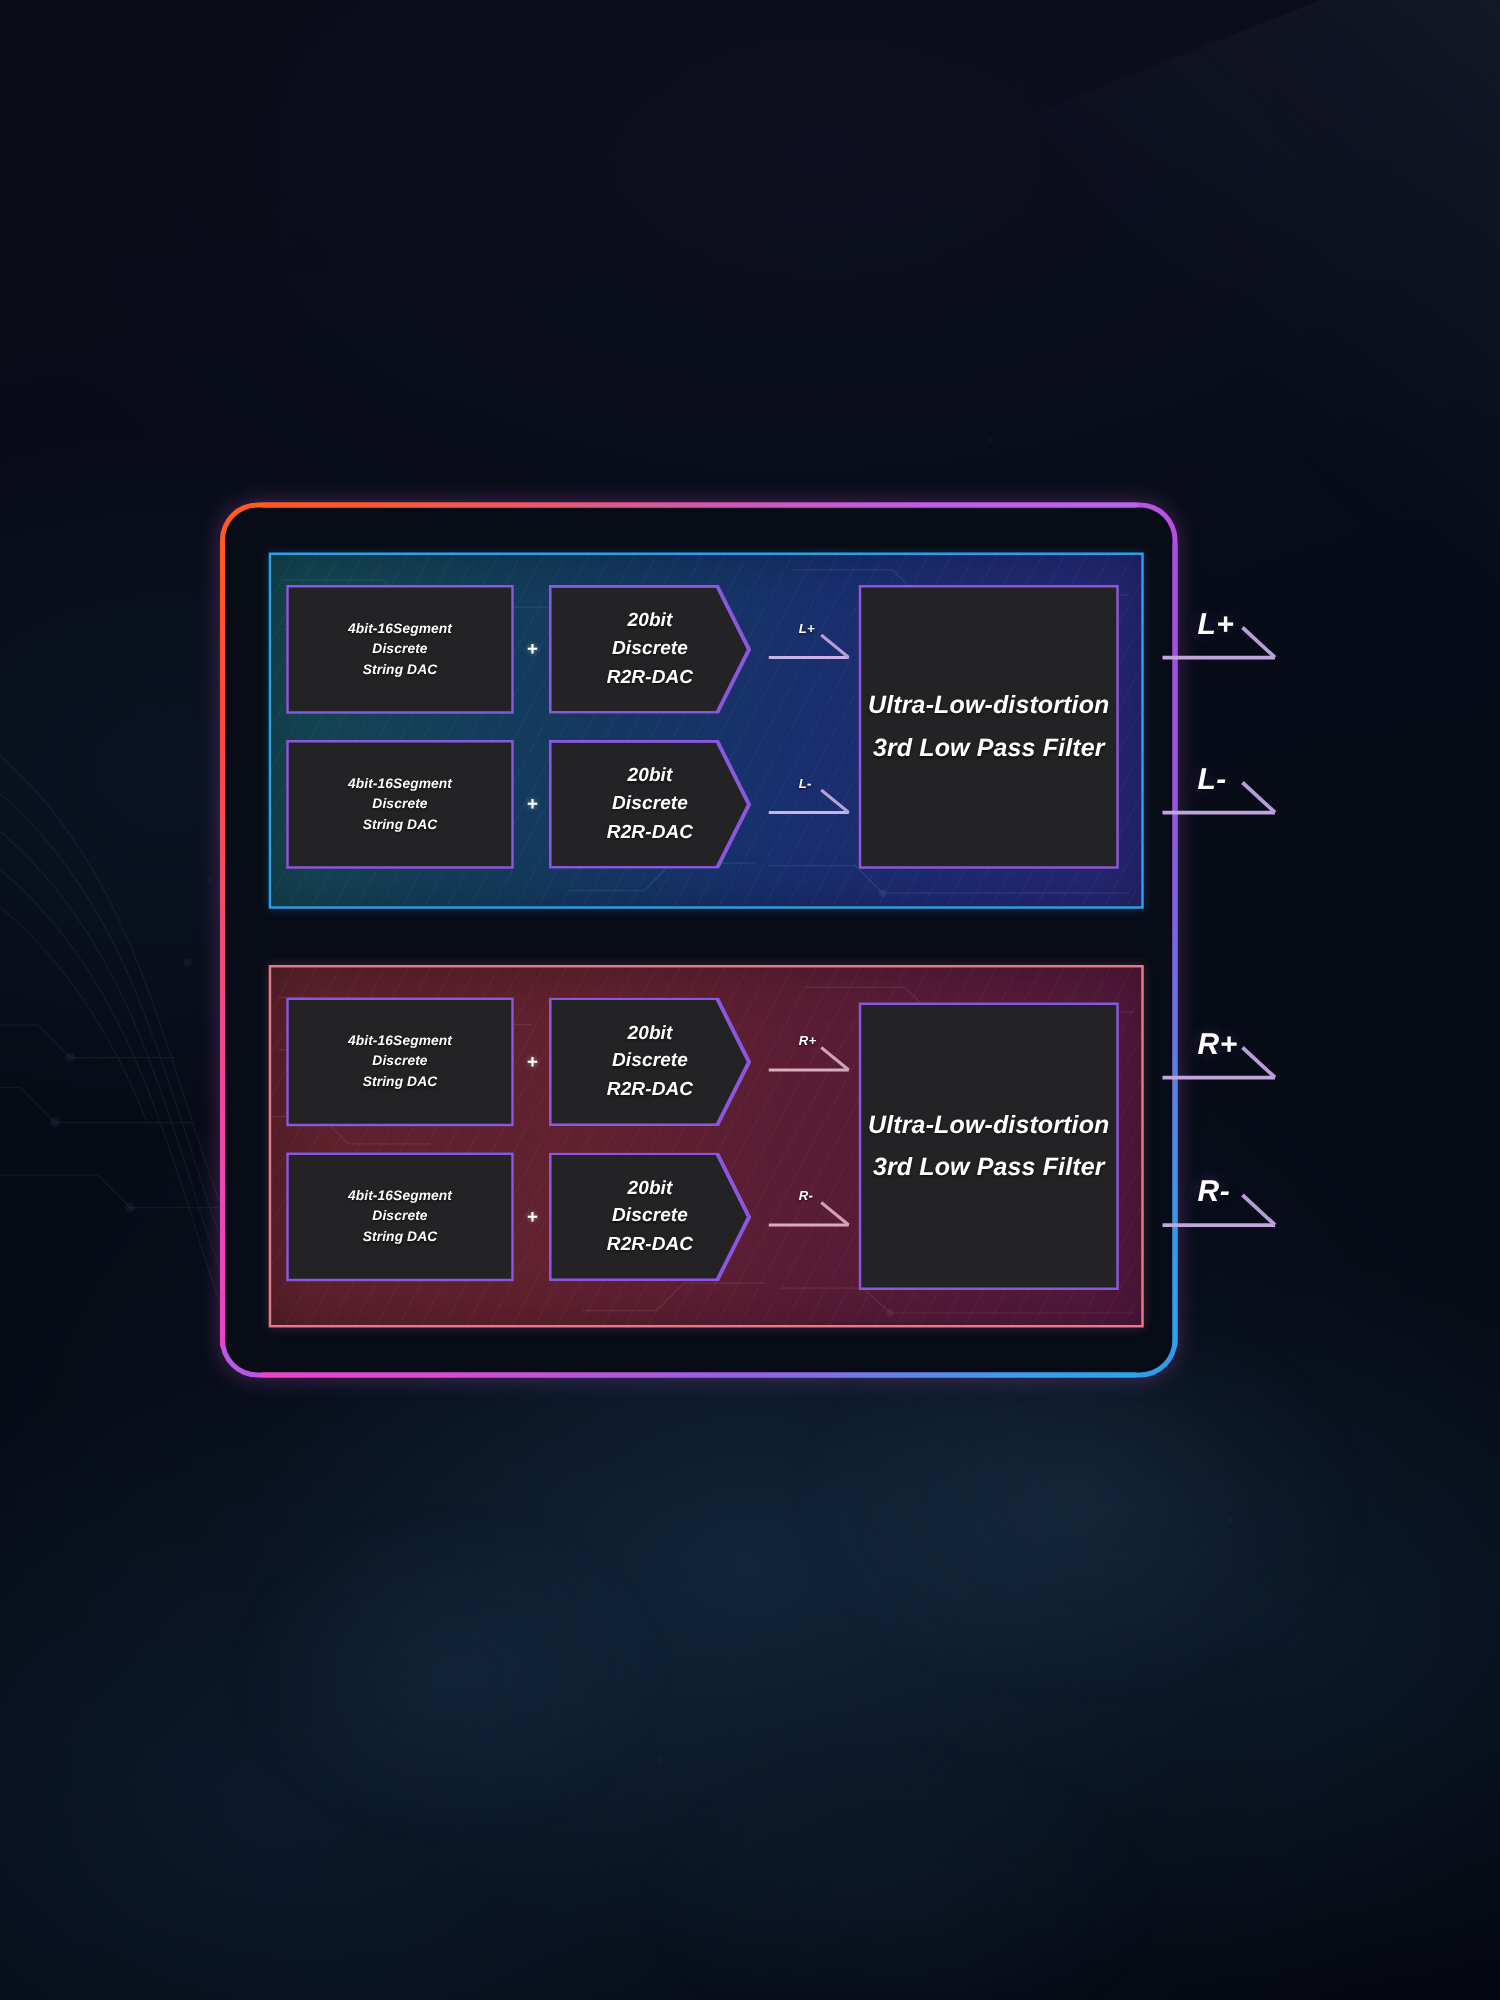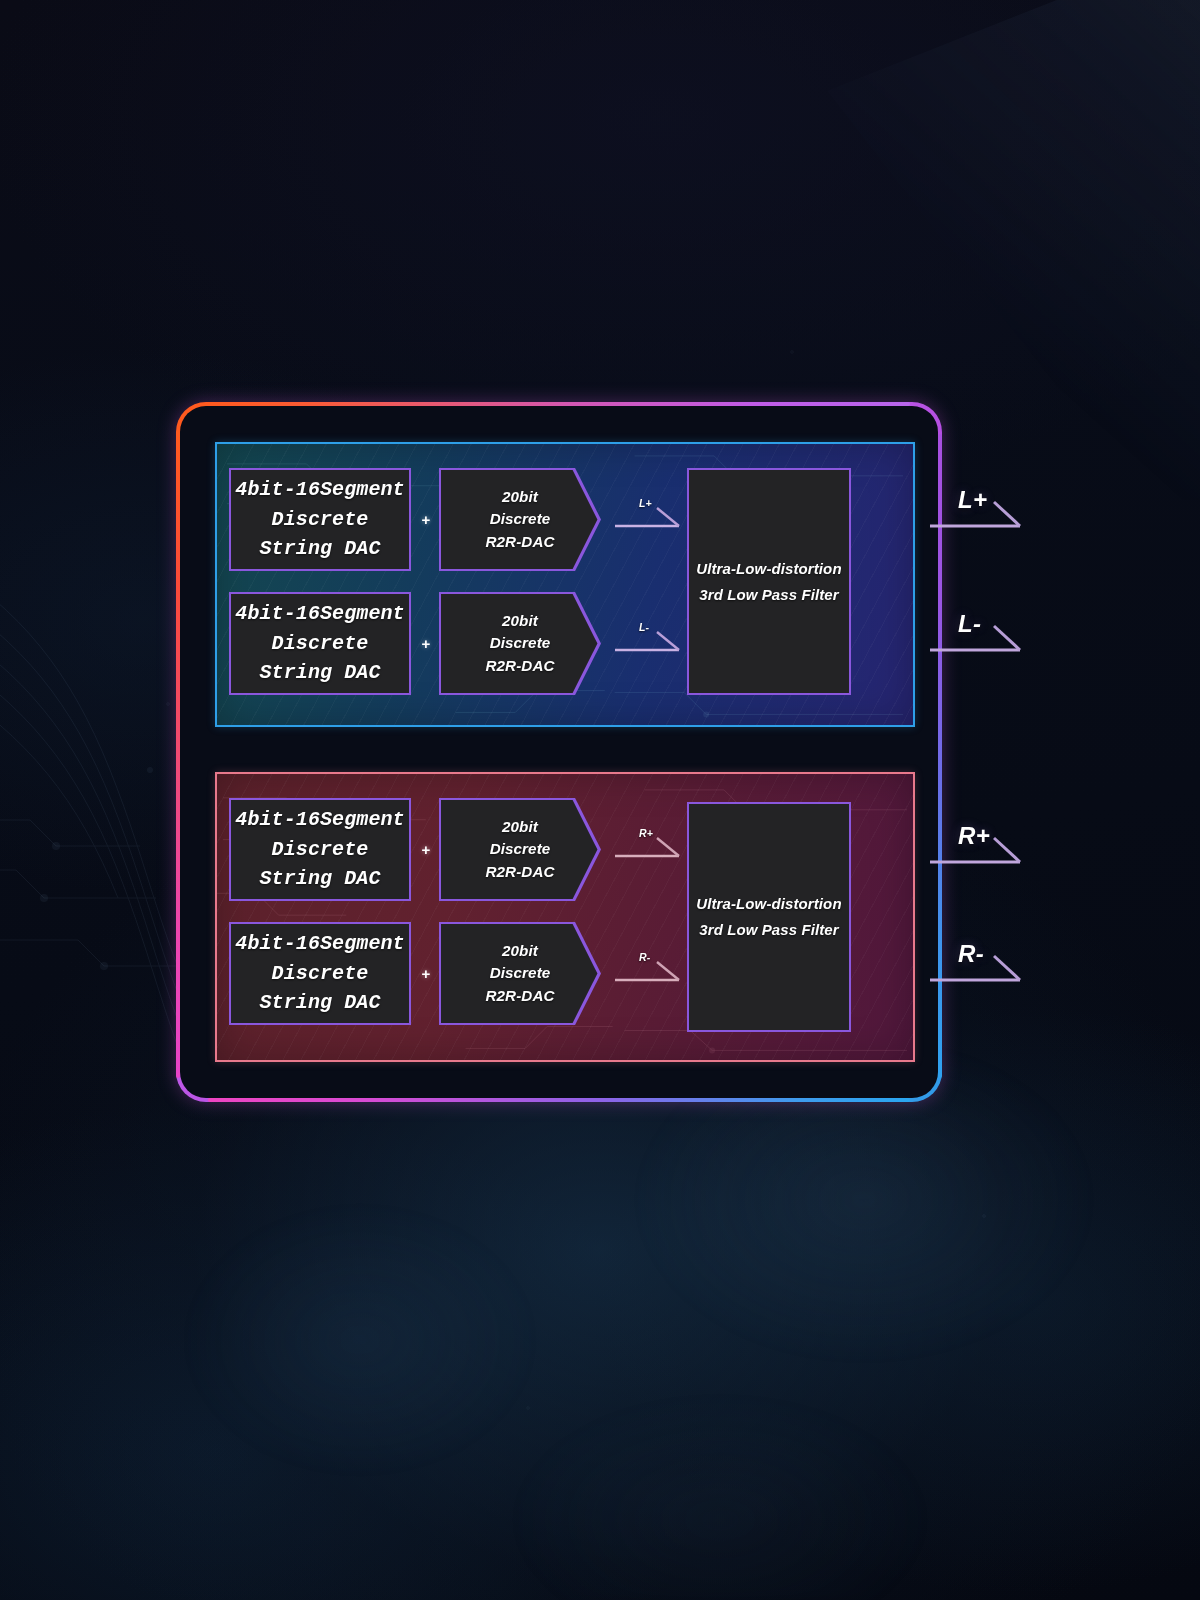--- a/index.html
+++ b/index.html
@@ -168,22 +168,21 @@
     text-align: center;
     line-height: 1.47;
     letter-spacing: 0.1px;
     text-shadow: 0 1px 2px rgba(0,0,0,0.65);
   }
 
   .blk-string {
     left: 12px;
     width: 182px;
     height: 103px;
-    font-size: 20px;
-    font-family: Liberation Mono, monospace;
+    font-size: 11px;
   }
   .blk-string-a { top: 24px; }
   .blk-string-b { top: 148px; }
 
   .blk-r2r {
     left: 222px;
     width: 162px;
     height: 103px;
     font-size: 15.2px;
     clip-path: polygon(0 0, 84% 0, 100% 50%, 84% 100%, 0 100%);
@@ -202,23 +201,23 @@
     flex-direction: column;
     align-items: center;
     justify-content: center;
   }
   .blk-r2r-a { top: 24px; }
   .blk-r2r-b { top: 148px; }
 
   .blk-filter {
     left: 470px;
     top: 24px;
-    width: 164px;
+    width: 208px;
     height: 227px;
-    font-size: 15px;
+    font-size: 20px;
     line-height: 1.72;
   }
   .blk-filter-b { top: 28px; height: 230px; }
 
   
   .plus {
     position: absolute;
     left: 201px;
     width: 16px; height: 16px;
     color: #ffffff;

